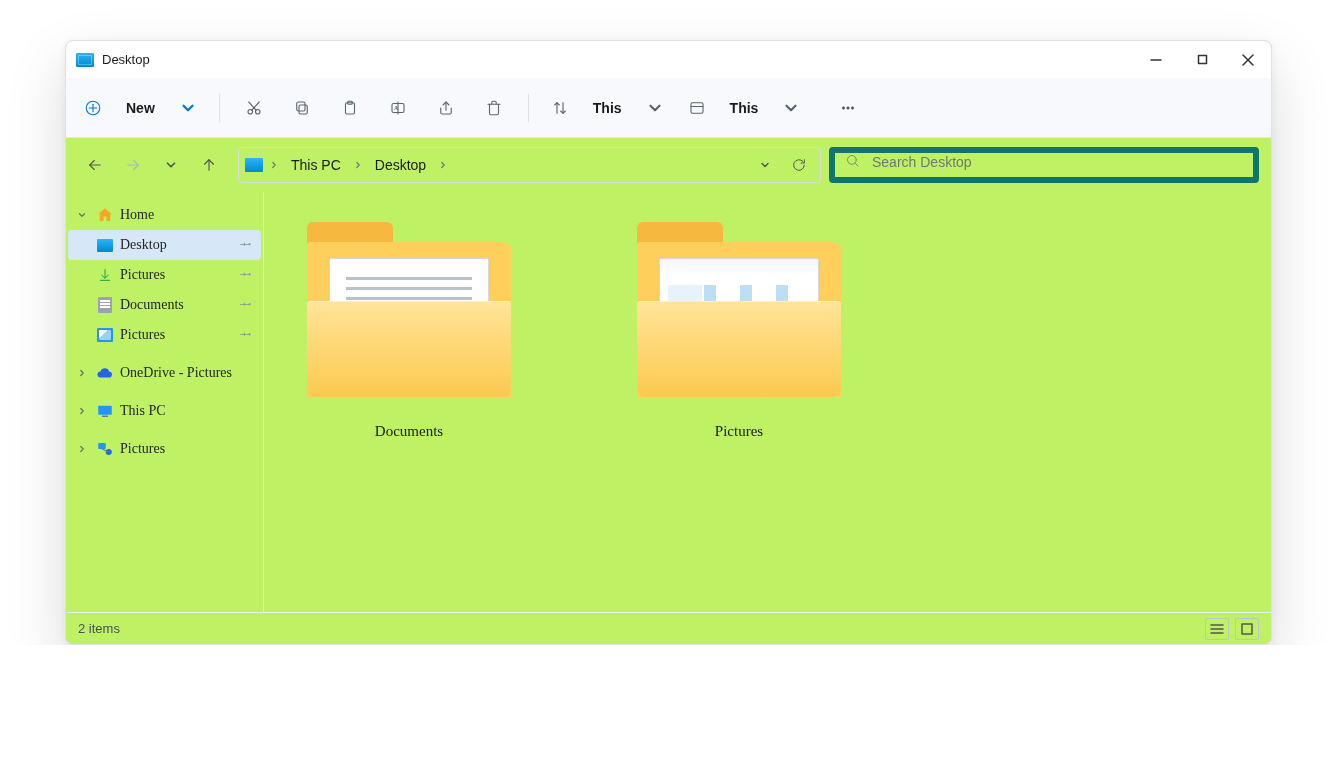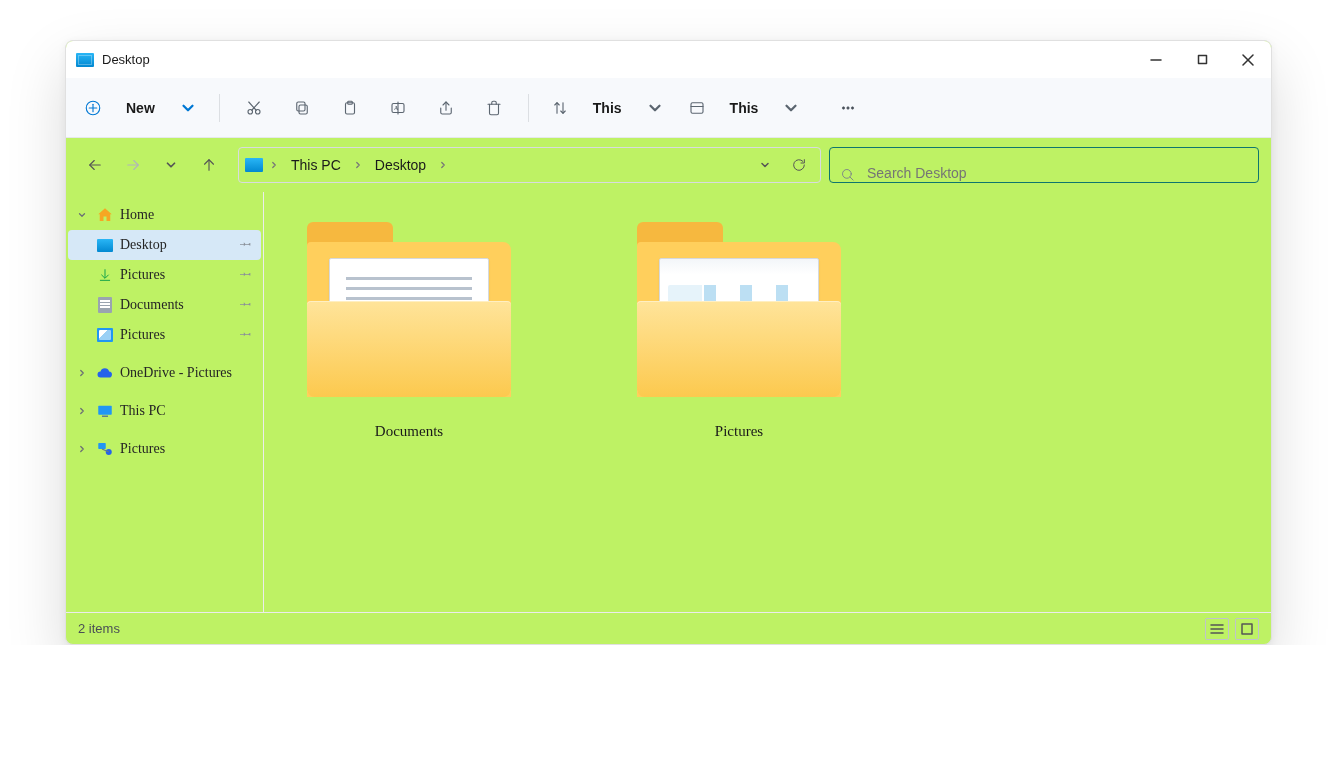--- a/index.html
+++ b/index.html
@@ -93,22 +93,22 @@
     display:flex; align-items:center; padding:0 6px; gap:4px;
   }
   .crumb { padding:4px 6px; border-radius:3px; display:flex; align-items:center; gap:4px; font-size:14px; }
   .crumb-sep { color:#777; width:14px; display:flex; justify-content:center; }
   .addr-right { margin-left:auto; display:flex; gap:4px; }
   .addr-btn { width:30px; height:30px; display:flex; align-items:center; justify-content:center; color:#555; border-radius:4px; }
   .addr-icon {
     width:18px;height:14px;background:linear-gradient(180deg,#29b6f6,#0288d1);border-radius:1px;
   }
   .searchbox {
-    width:430px; height:36px; border:1px solid #0f766e; border-radius:4px;
-    display:flex; align-items:flex-end; padding:0 10px; gap:10px; color:#7c828a;
+    width:430px; height:36px; border:6px solid #0f766e; border-radius:4px;
+    display:flex; align-items:flex-start; padding:0 10px; gap:10px; color:#7c828a;
   }
   .searchbox input { border:none; outline:none; flex:1; font-size:14px; background:transparent; }
 
   
   .body { flex:1; display:flex; min-height:420px;font-family:Liberation Serif, serif; }
   .sidebar { width:198px; border-right:1px solid #ececec; padding-top:8px; }
   .tree-item {
     height:30px; display:flex; align-items:center; gap:6px; padding-left:6px; padding-right:8px;
     border-radius:4px; margin:0 2px;
     position:relative;

